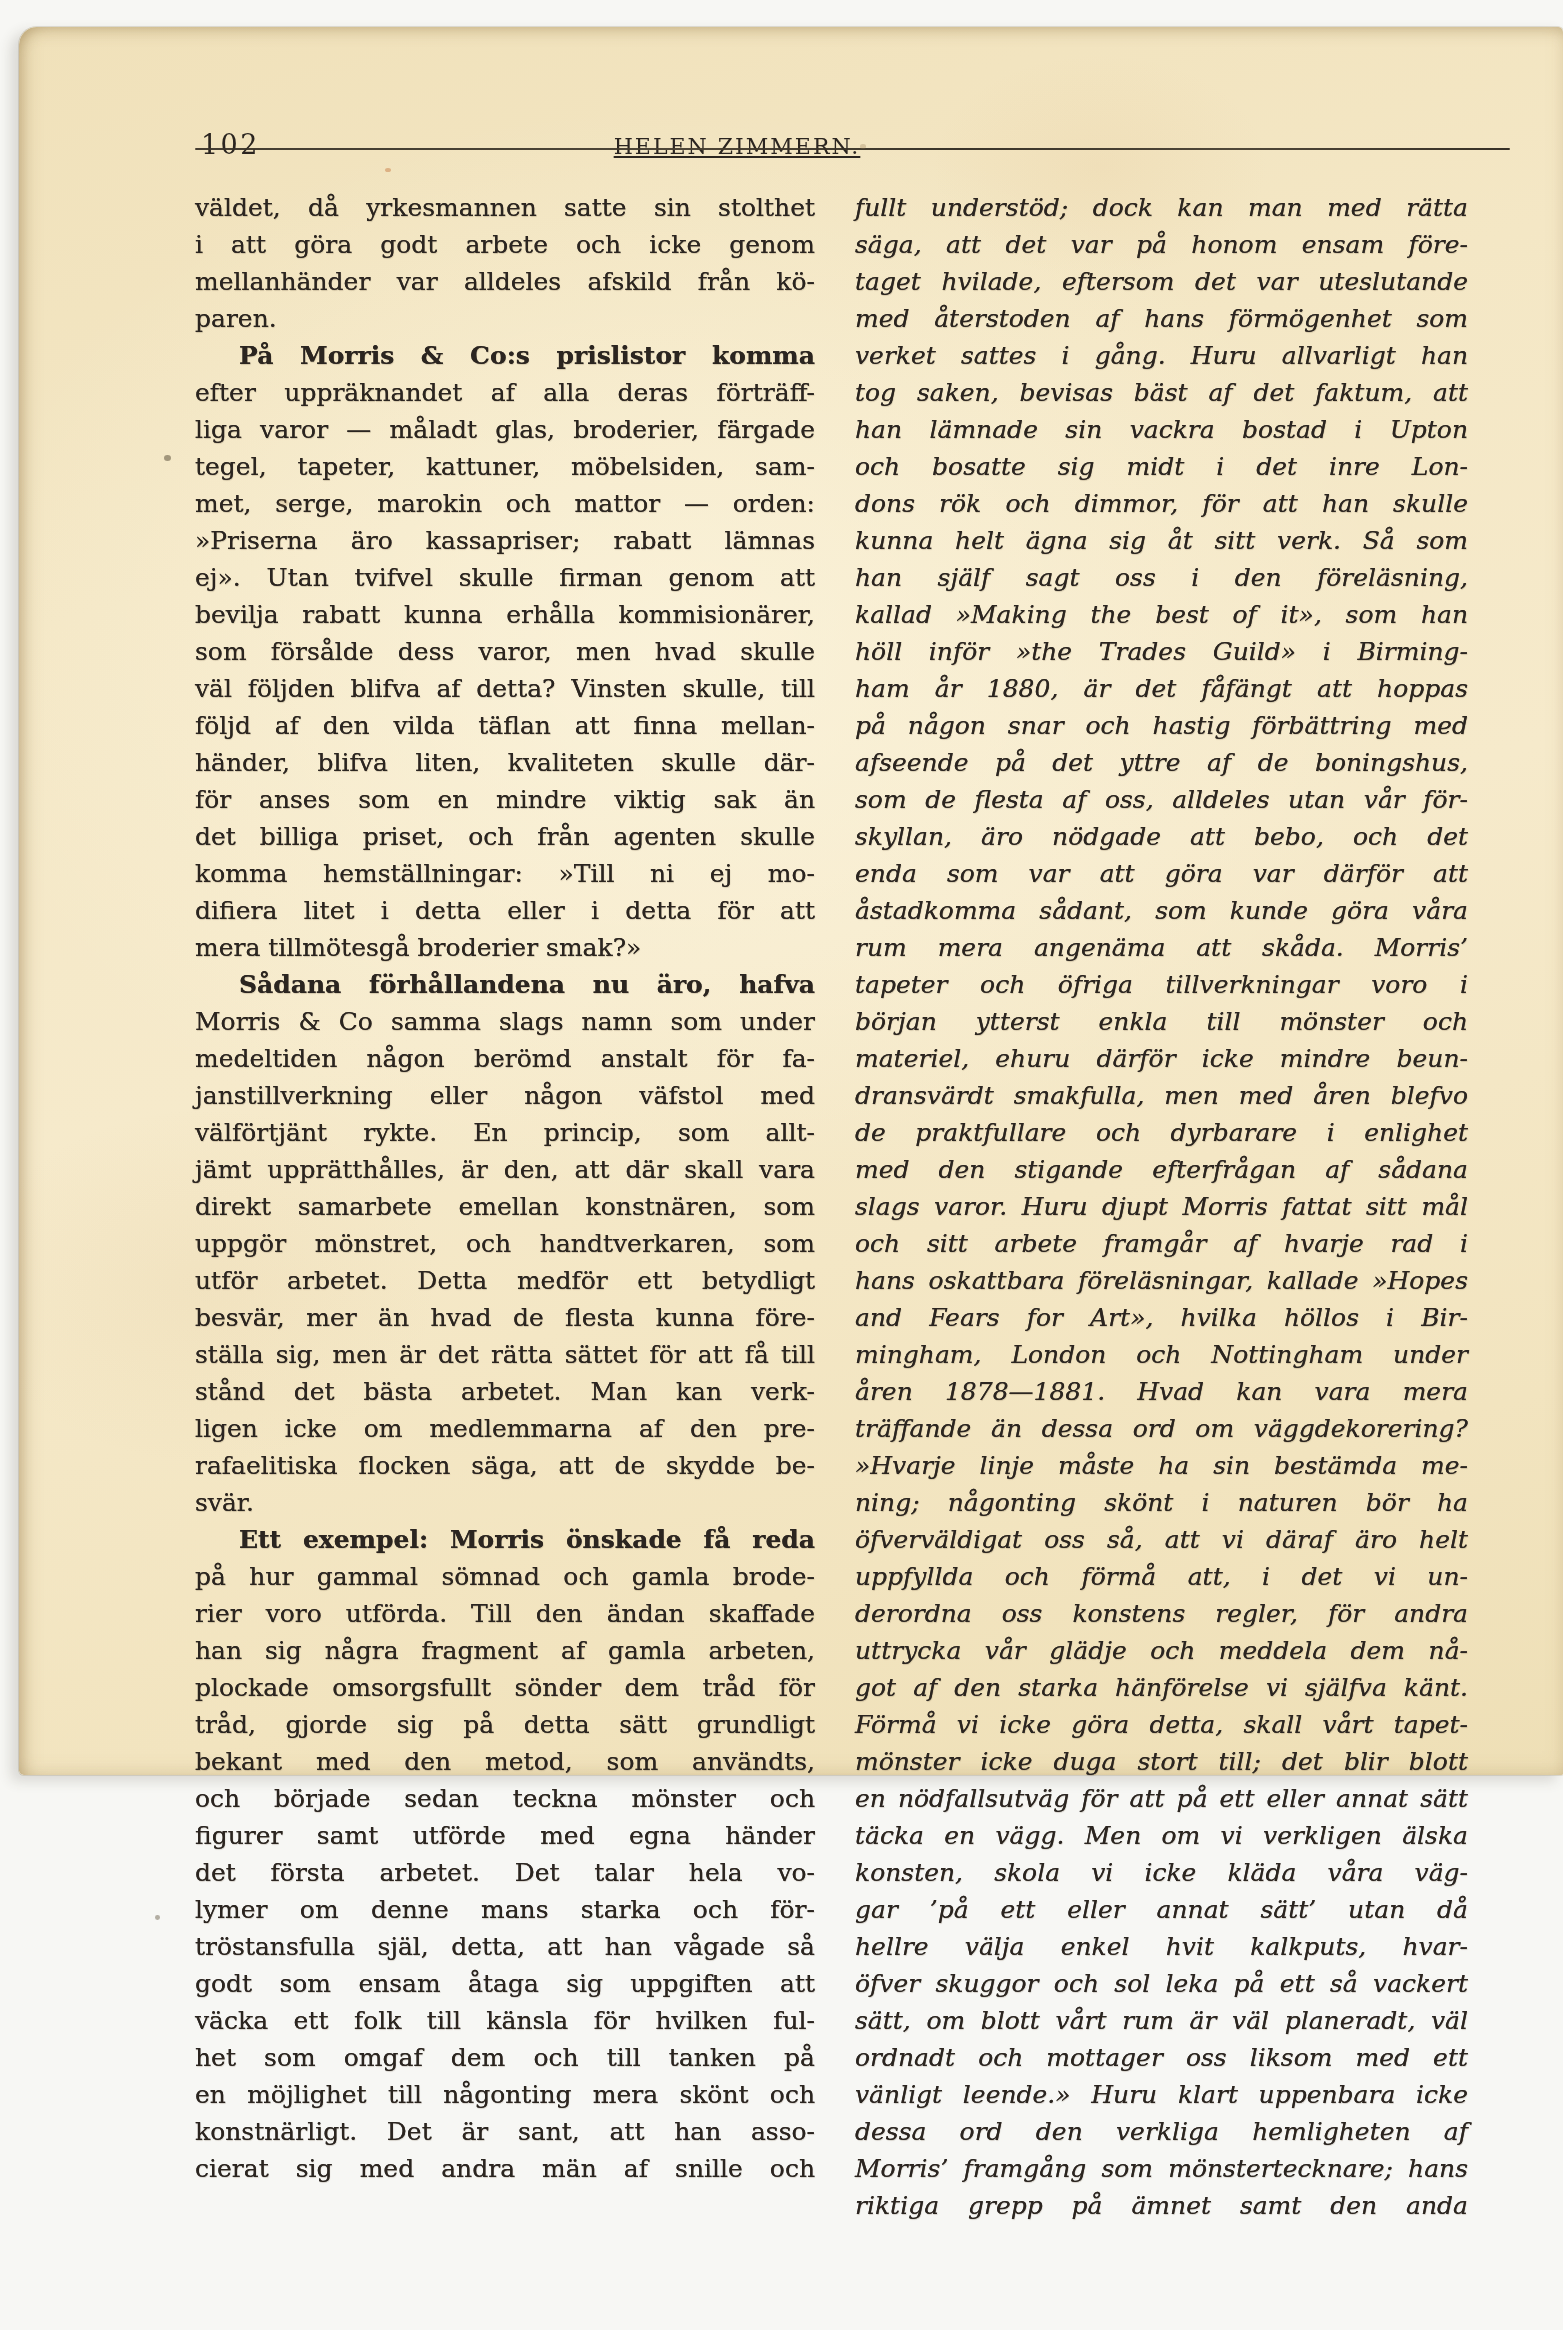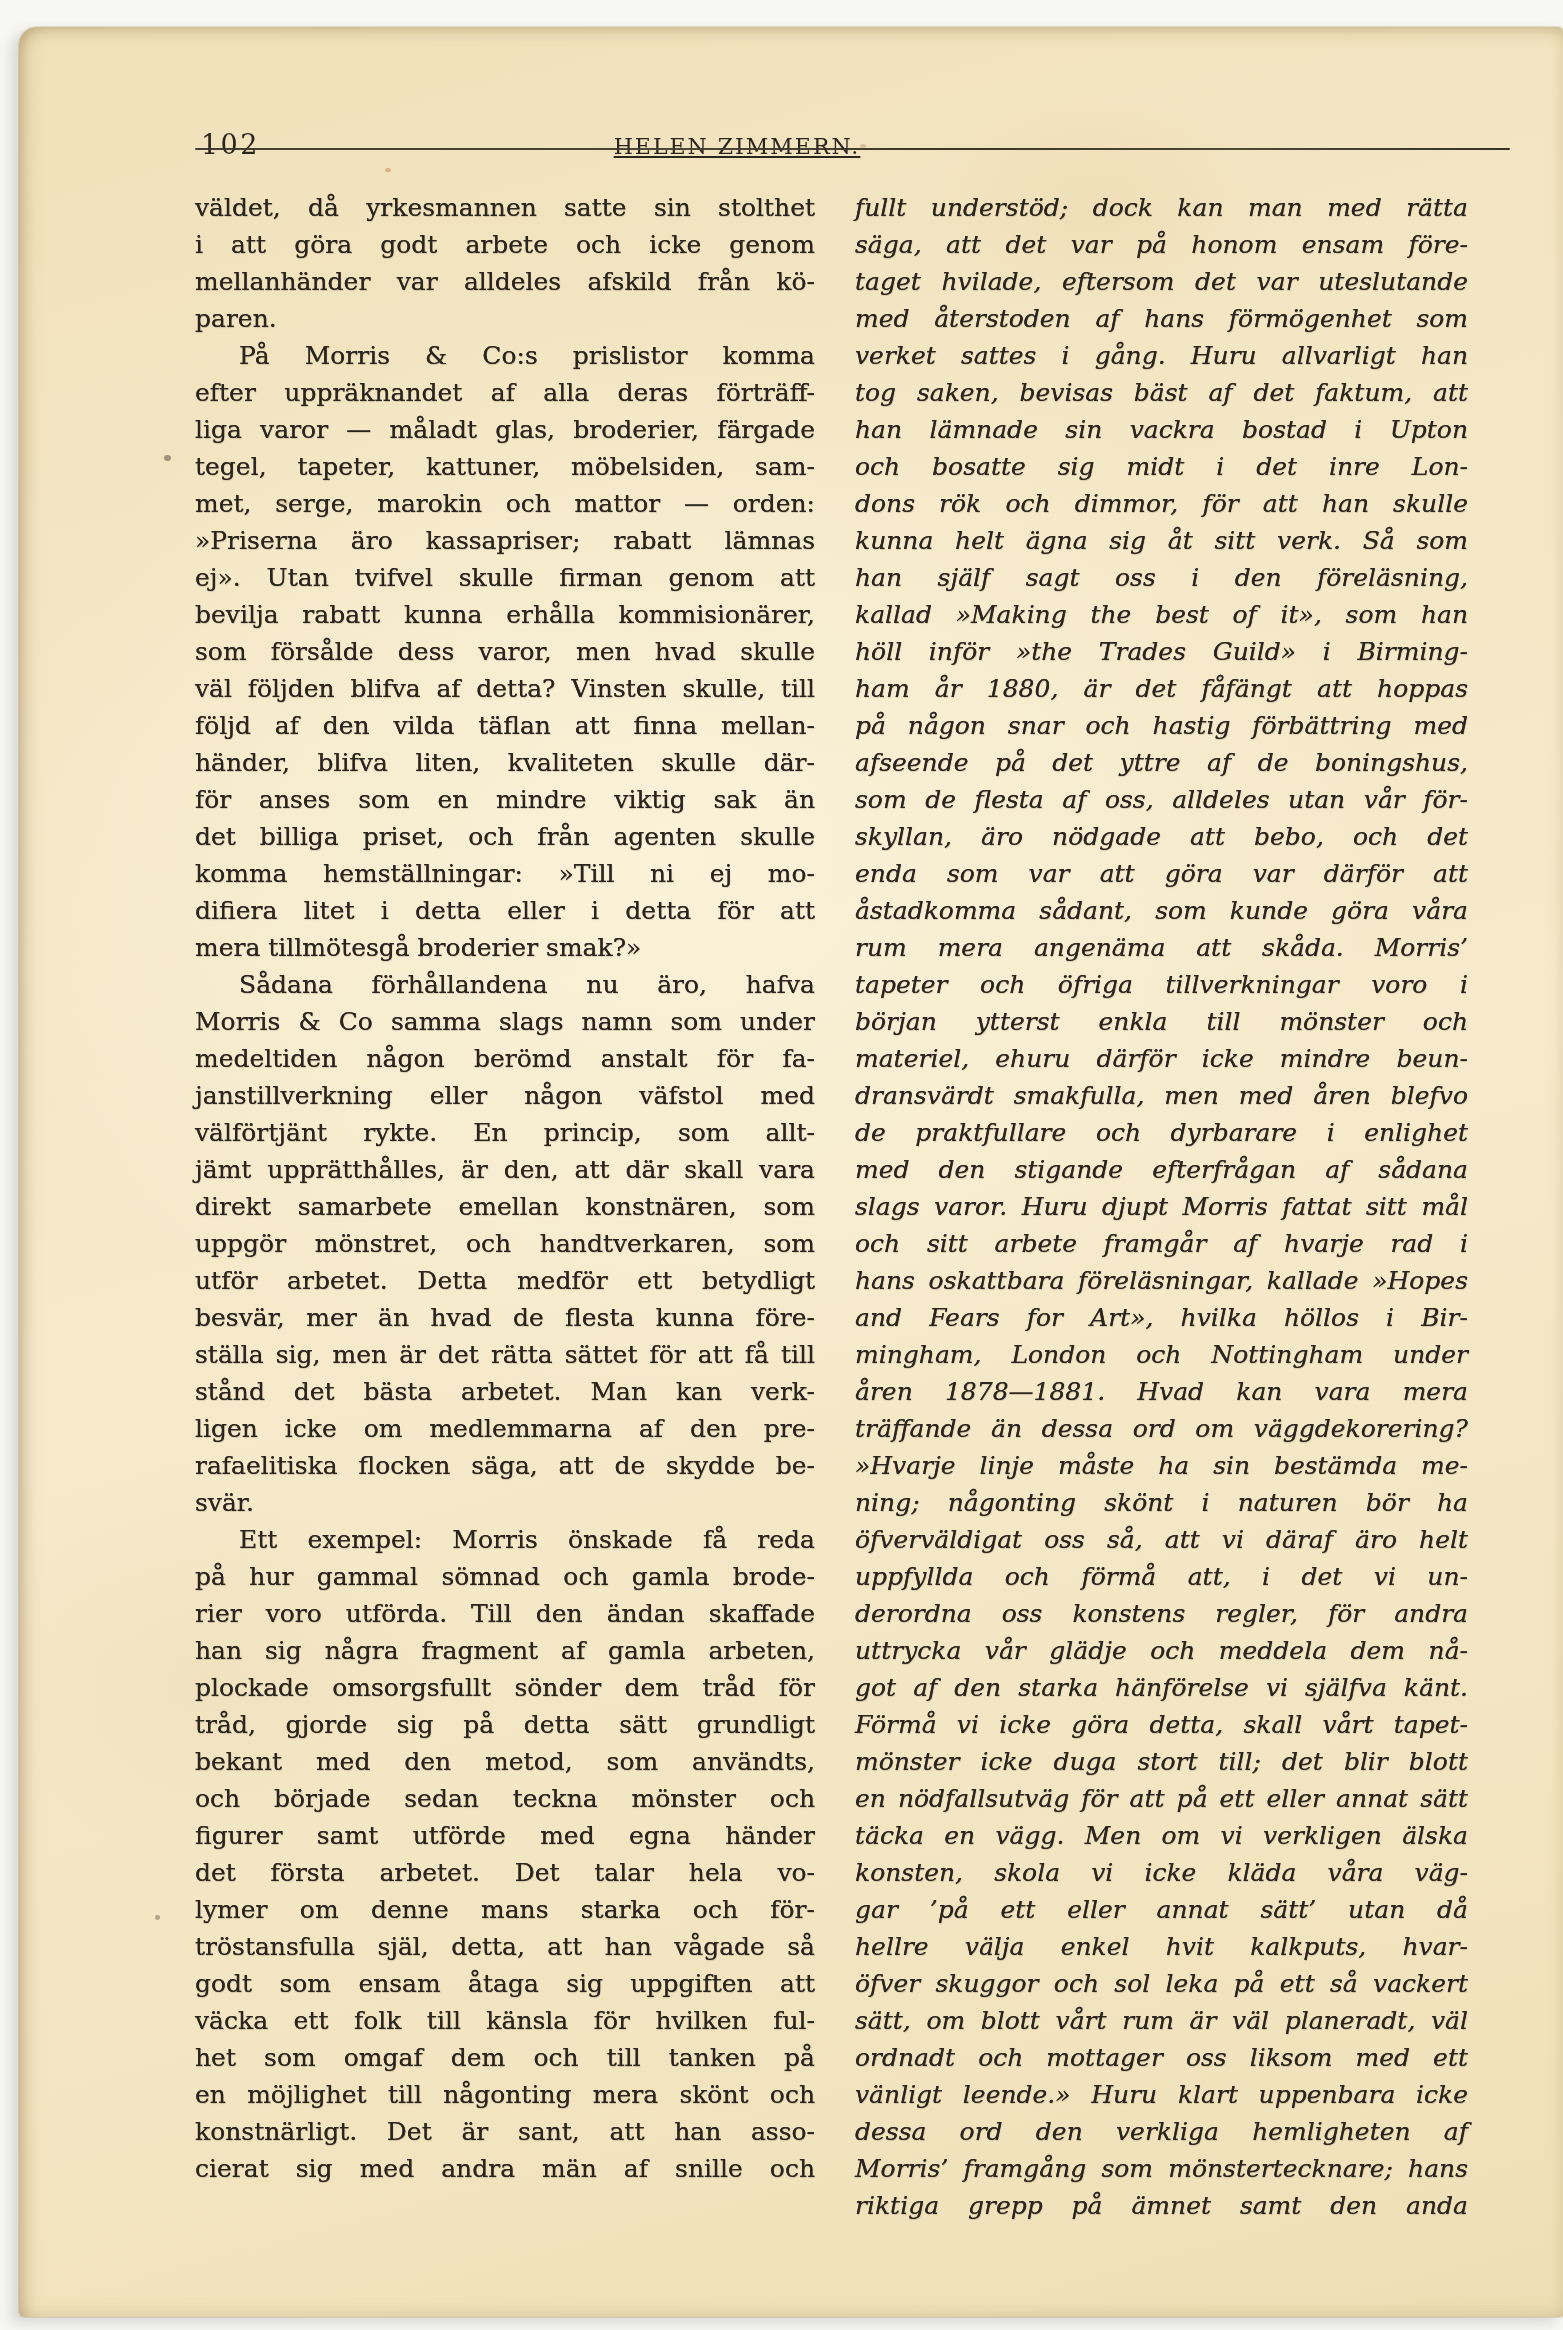--- a/index.html
+++ b/index.html
@@ -4,21 +4,21 @@
 <style>
   html,body{margin:0;padding:0;}
   body{
     width:1564px;height:2330px;
     background:var(--scanbg,#f7f7f4);
     font-family:"DejaVu Serif","Liberation Serif",serif;
     overflow:hidden;position:relative;
   }
   .scan{position:absolute;inset:0;}
   .paper{
-    position:absolute;left:19px;top:27px;width:1544px;height:2290px;
+    position:absolute;left:19px;top:27px;width:1544px;height:1748px;
     border-radius:17.7px 4.8px 1.6px 4.8px;
     background:
       radial-gradient(241px 161px at 70% 8%, rgba(214,170,110,0.10), rgba(214,170,110,0) 70%),
       radial-gradient(337px 257px at 12% 72%, rgba(200,160,100,0.08), rgba(200,160,100,0) 70%),
       radial-gradient(1004px 763px at 42% 36%, rgba(255,250,232,0.55), rgba(255,250,232,0) 72%),
       linear-gradient(165deg,#f0e1ba 0%,#f4e7c5 28%,#f6eacb 52%,#f2e4bf 82%,#eedfb6 100%);
     box-shadow:
       inset 13px 0 19px -11.2px rgba(140,110,60,0.50),
       inset 0 11.2px 17.7px -11.2px rgba(140,110,60,0.45),
       inset -4.8px -8px 27px -16px rgba(140,110,60,0.35),
@@ -48,21 +48,21 @@
     font-size:25px;color:var(--ink,#2b2520);
     text-shadow:0 0 0.5px rgba(43,37,32,0.85), 0.5px 0.7px 0.7px rgba(90,72,48,0.22);
   }
   .col-left{left:176px;width:620px;}
   .col-right{left:836px;width:613px;font-style:italic;}
   .line{
     height:37px;line-height:37px;white-space:nowrap;
     text-align:justify;text-align-last:justify;
     overflow:visible;
   }
-  .line.p-indent{text-indent:44px;}
+  .line.p-indent{text-indent:44px;font-weight:bold;}
   .line.p-end{text-align-last:left;}
   .speck{position:absolute;border-radius:50%;pointer-events:none;}
   .speck-1{left:145px;top:428px;width:7.2px;height:6.4px;background:rgba(95,84,62,0.55);}
   .speck-2{left:136px;top:1888px;width:4.8px;height:4.8px;background:rgba(95,84,62,0.45);}
   .speck-3{left:366px;top:141px;width:5.6px;height:4px;background:rgba(196,116,60,0.45);}
   .speck-4{left:841px;top:117px;width:6.4px;height:4.8px;background:rgba(150,120,80,0.30);}
   .speck-5{left:259px;top:472px;width:11.2px;height:8px;background:rgba(180,140,85,0.18);}
 </style>
 </head>
 <body style="--paper: #f3e6c3; --ink: #2b2520; --scanbg: #f7f7f4;">

